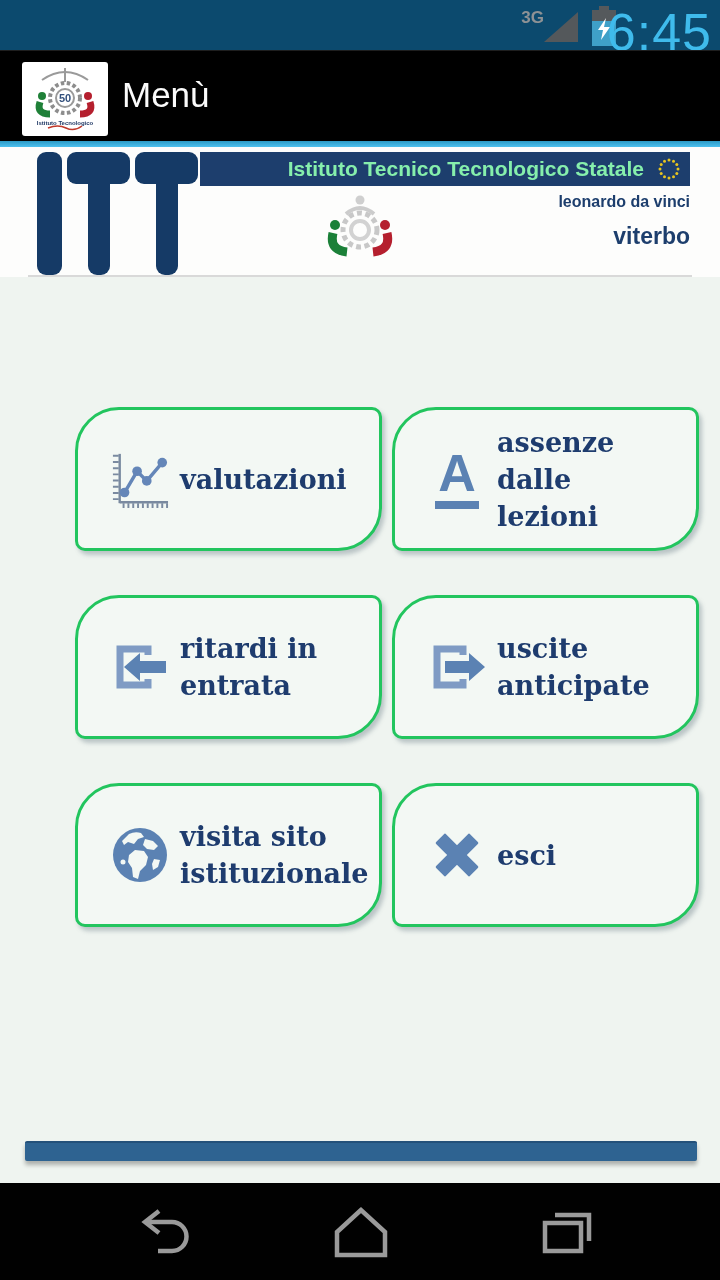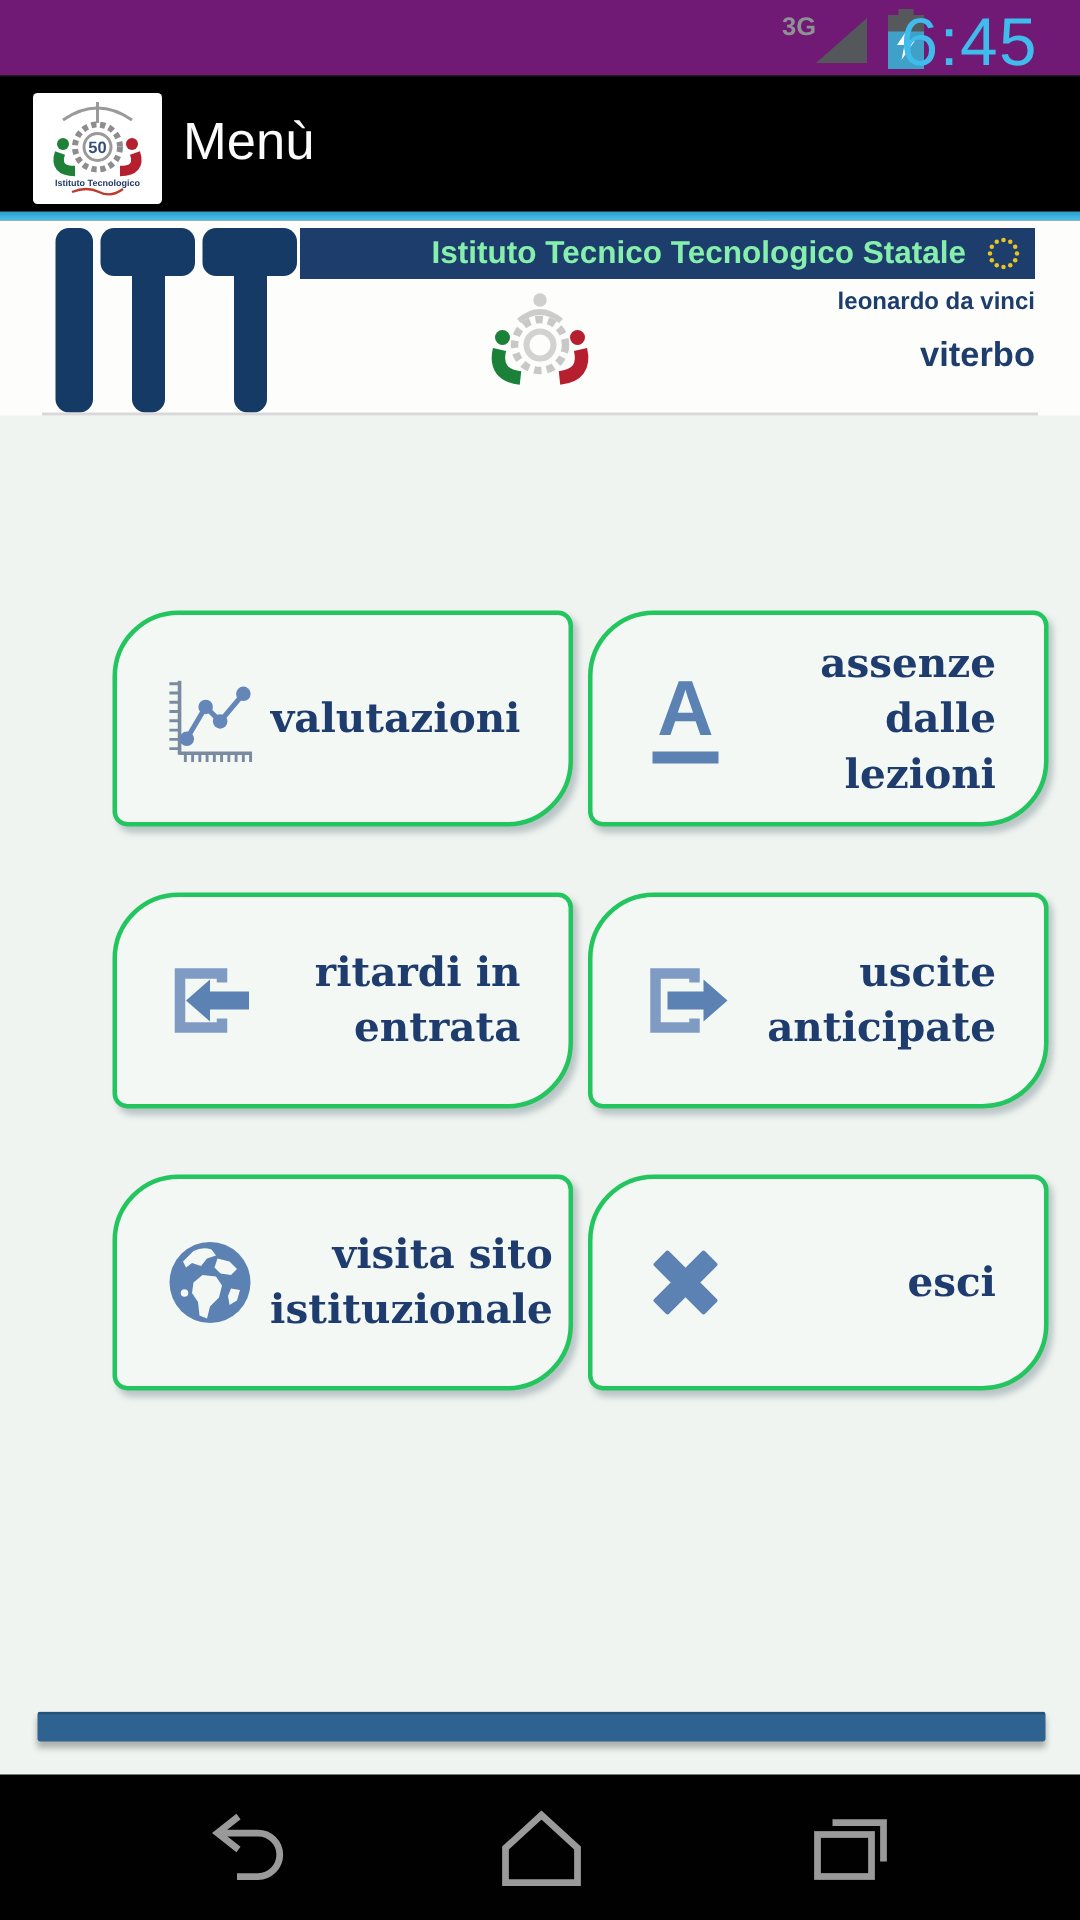--- a/index.html
+++ b/index.html
@@ -2,29 +2,29 @@
 <html><head>
 <meta charset="utf-8">
 <style>
   html,body{margin:0;padding:0;background:#222;}
   .screen{
     position:relative;width:720px;height:1280px;margin:0 auto;
     background:#eff4f0;overflow:hidden;
     font-family:"Liberation Sans", sans-serif;
   }
   
-  .status-bar{position:absolute;left:0;top:0;width:720px;height:50px;background:#701a75;}
+  .status-bar{position:absolute;left:0;top:0;width:720px;height:50px;background:#0c4a6e;}
   .net-label{position:absolute;right:176px;top:8px;font-size:17px;font-weight:bold;color:#8e9295;}
   .signal-tri{position:absolute;right:142px;top:12px;}
   .battery{position:absolute;right:104px;top:6px;width:24px;height:40px;}
   .battery .nub{position:absolute;left:7px;top:0;width:10px;height:4px;background:#55595c;}
   .battery .body{position:absolute;left:0;top:4px;width:24px;height:36px;background:#55595c;}
   .battery .fill{position:absolute;left:0;bottom:0;width:24px;height:25px;background:#3fa0c8;}
   .battery svg{position:absolute;left:5px;top:12px;}
-  .clock{position:absolute;right:28px;top:2px;font-size:45px;color:#3fbbec;letter-spacing:1px;}
+  .clock{position:absolute;right:8px;top:2px;font-size:52px;color:#3fbbec;letter-spacing:1px;}
   
   .action-bar{position:absolute;left:0;top:50px;width:720px;height:103px;background:#000;border-top:1px solid #1e1e1e;box-sizing:border-box;}
   .app-icon{position:absolute;left:22px;top:11px;width:86px;height:74px;background:#fff;border-radius:3px;}
   .app-icon .cap{position:absolute;left:0;bottom:10px;width:86px;text-align:center;font-size:6px;font-weight:bold;color:#223a66;}
   .ab-title{position:absolute;left:122px;top:24px;font-size:35px;color:#fbfbfb;}
   .accent-line{position:absolute;left:0;top:141px;width:720px;height:6px;background:linear-gradient(#2b9ac6,#4cc1ef);}
   
   .banner{position:absolute;left:0;top:147px;width:720px;height:130px;background:#fdfdfc;}
   .banner .divider{position:absolute;left:28px;right:28px;bottom:0;height:2px;background:#d9d9d9;}
   .itt{position:absolute;left:37px;top:5px;width:143px;height:123px;}
@@ -43,21 +43,21 @@
   
   .menu-btn{
     position:absolute;width:307px;height:144px;box-sizing:border-box;
     background:#f3f8f4;border:3px solid #22c55e;
     border-radius:44px 10px 44px 10px;
     box-shadow:3px 4px 4px rgba(90,110,120,.35);
     display:flex;align-items:center;cursor:pointer;
   }
   .menu-btn .icon-box{width:80px;margin-left:22px;display:flex;justify-content:center;align-items:center;flex:none;}
   .menu-btn .label{
-    flex:1;text-align:right;padding-right:32px;
+    flex:1;text-align:left;padding-right:32px;
     font-family:"DejaVu Serif", serif;font-weight:bold;
     font-size:27px;line-height:37px;color:#1e3c6e;
   }
   .menu-btn .label span{display:block;}
   .pos-r1l{left:75px;top:407px;}  .pos-r1r{left:392px;top:407px;}
   .pos-r2l{left:75px;top:595px;}  .pos-r2r{left:392px;top:595px;}
   .pos-r3l{left:75px;top:783px;}  .pos-r3r{left:392px;top:783px;}
   .a-icon{
     font-family:"Liberation Sans", sans-serif;font-weight:800;font-size:52px;line-height:46px;
     color:#5b82b3;border-bottom:8px solid #5b82b3;padding:0 3px 5px 3px;

